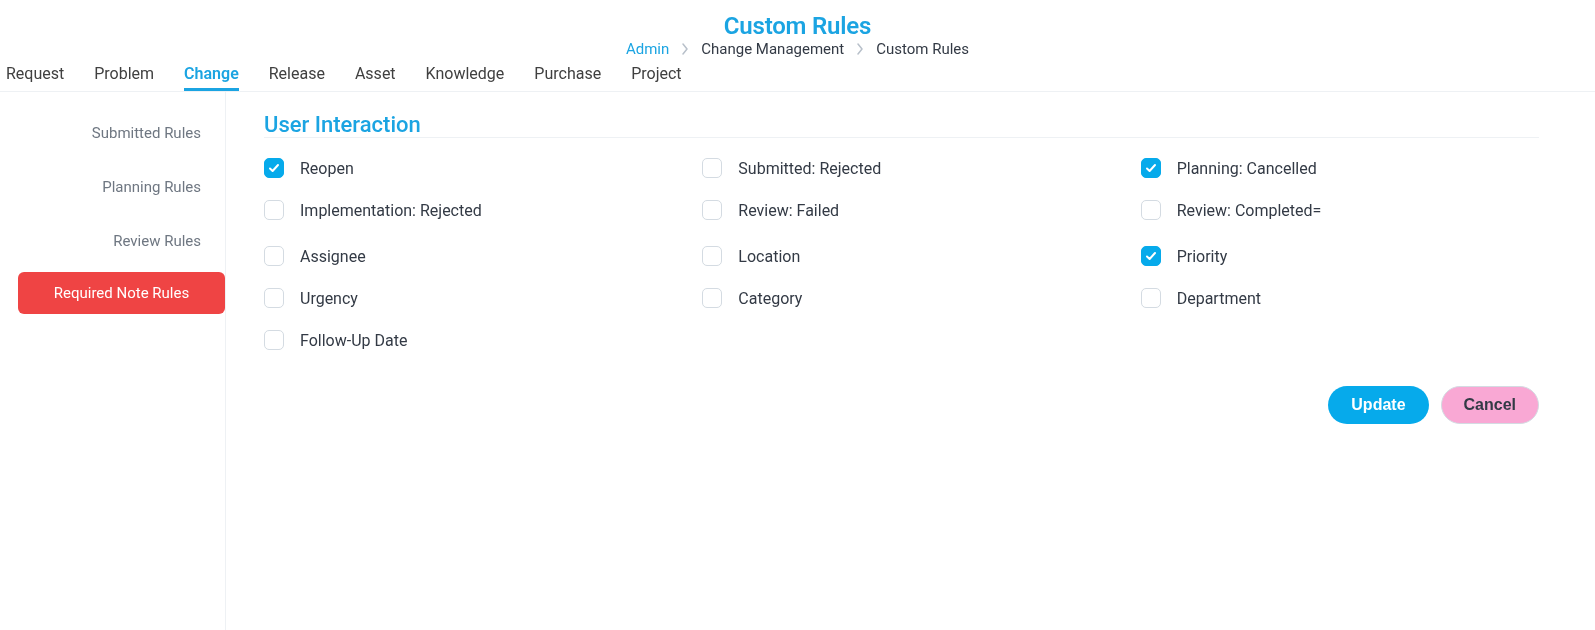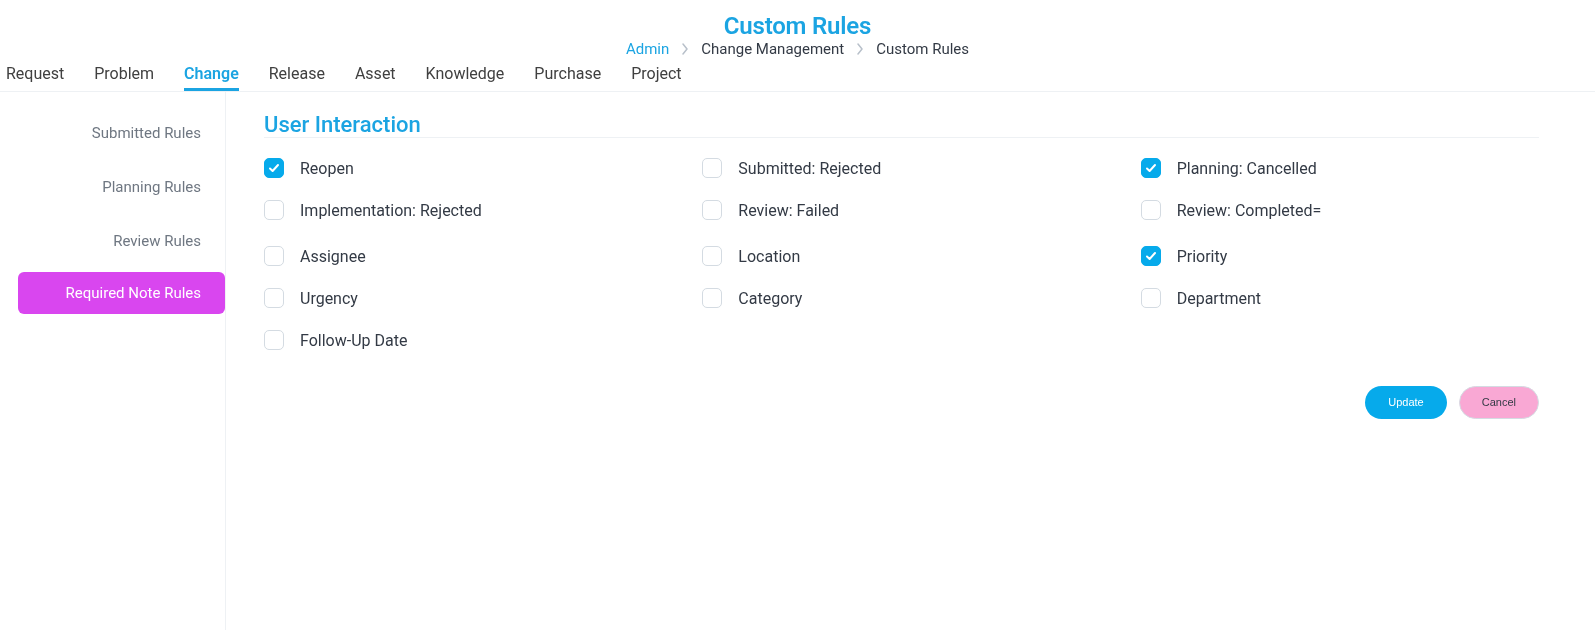--- a/index.html
+++ b/index.html
@@ -67,25 +67,26 @@
   }
   .side-item {
     display: block;
     text-align: right;
     padding: 18px 24px;
     font-size: 15px;
     color: #6f7782;
     cursor: pointer;
   }
   .side-item.active {
-    background: #d946ef;
+    background: #ef4444;
     color: #fff;
     border-radius: 6px;
     margin: 4px 0 0 18px;
     padding: 12px 24px;
+    text-align: center;
   }
 
   .content {
     flex: 1;
     padding: 20px 56px 24px 38px;
   }
   .section-title {
     font-size: 22px;
     color: #1ba4e2;
     font-weight: 500;
@@ -134,26 +135,27 @@
     color: #333a45;
   }
 
   .footer-actions {
     display: flex;
     justify-content: flex-end;
     gap: 12px;
     margin-top: 36px;
   }
   .btn {
-    font-size: 11px;
+    font-size: 16px;
     padding: 10px 22px;
     border-radius: 999px;
     cursor: pointer;
     border: 1px solid transparent;
     line-height: 1;
+    font-weight: bold;
   }
   .btn-primary {
     background: #06aaeb;
     color: #fff;
   }
   .btn-secondary {
     background: #f9a8d4;
     color: #333a45;
     border-color: #d4dbe2;
   }

